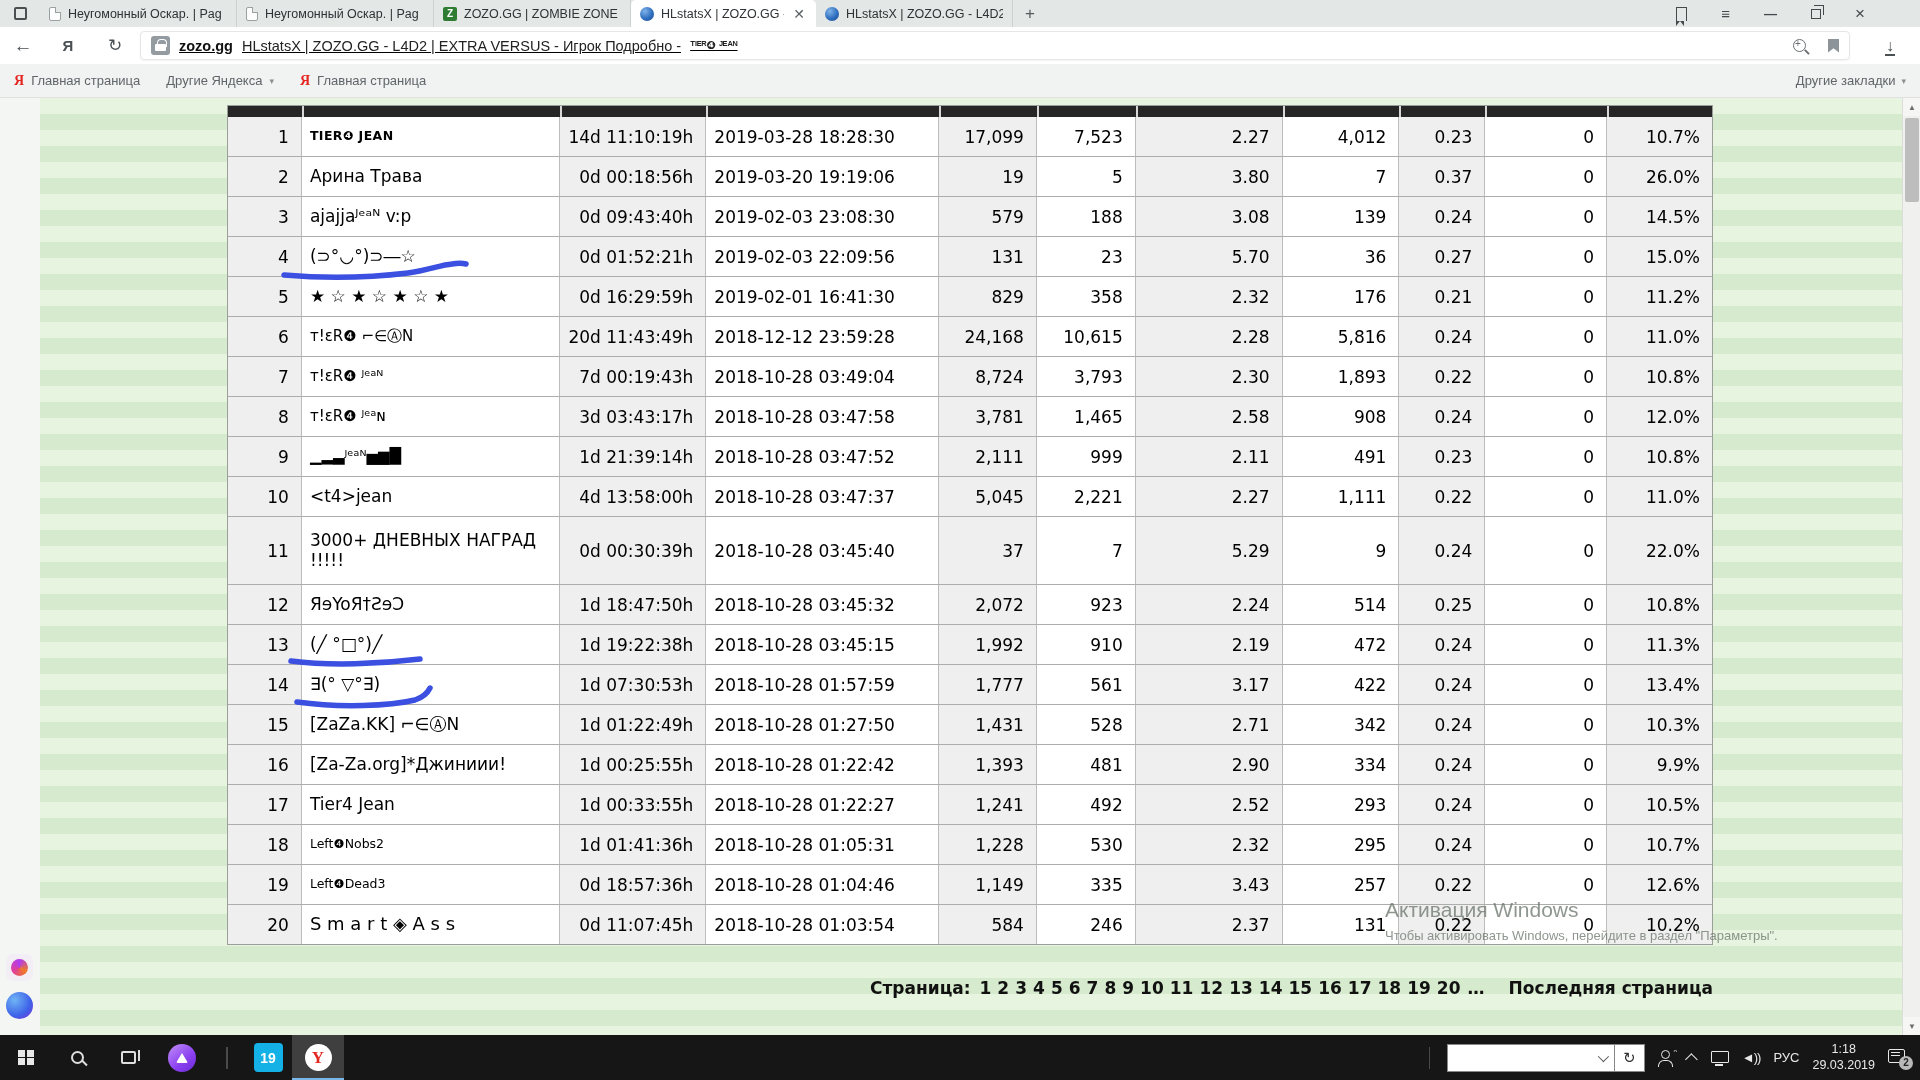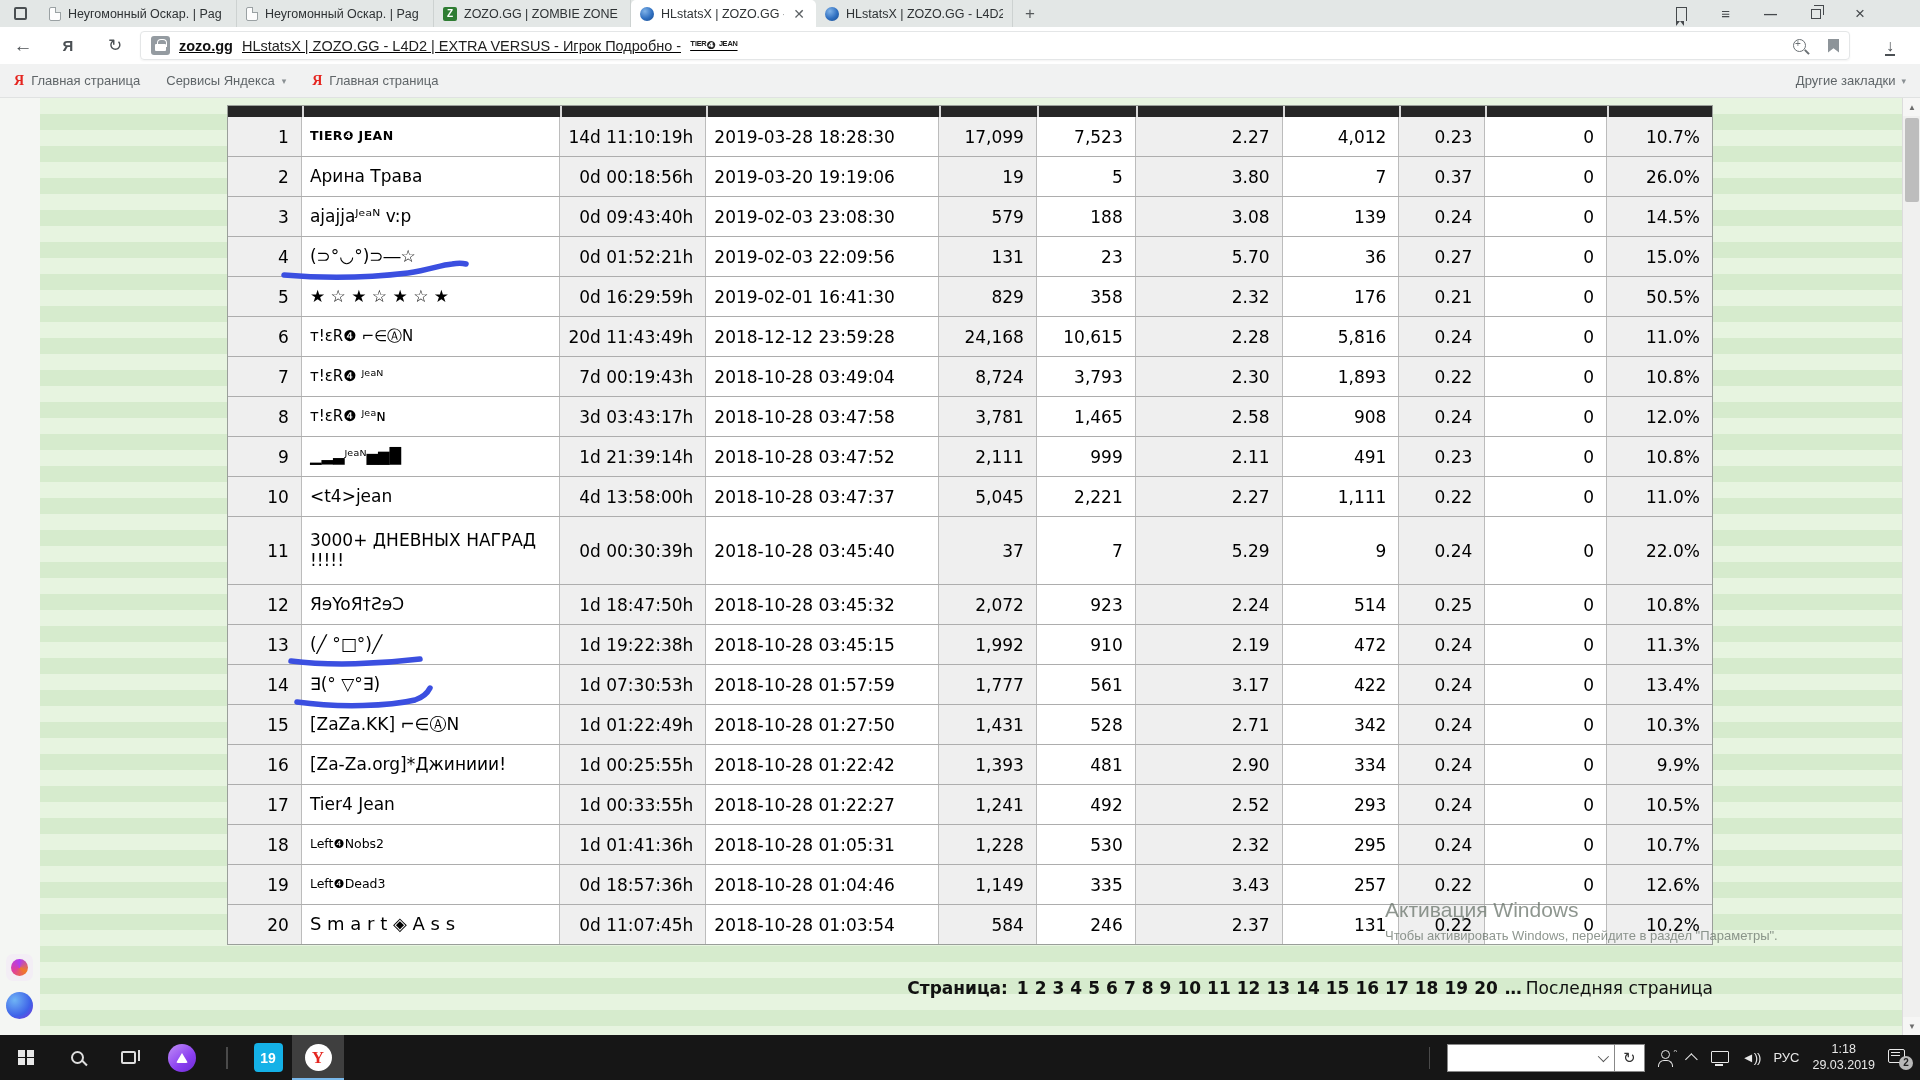--- a/index.html
+++ b/index.html
@@ -86,21 +86,21 @@
 
   .watermark { position:absolute; left:1385px; top:800px; z-index:6; color:rgba(110,120,112,.78); }
   .wm1 { font-size:21px; }
   .wm2 { font-size:13px; margin-top:6px; }
 
   .pagination { position:absolute; left:227px; top:880px; width:1486px; text-align:right; font-size:17px; color:#111; font-family:"DejaVu Sans",sans-serif; z-index:4; }
   .pagination .pg-label { font-weight:bold; margin-right:6px; }
   .pagination .pg-cur { font-weight:bold; margin:0 3px; }
   .pagination .pg-num { margin:0 3px; font-weight:600; }
   .pagination .pg-ellipsis { margin:0 4px; font-weight:600; }
-  .pagination .pg-last { font-weight:400; }
+  .pagination .pg-last { font-weight:700;margin-left:20px; }
 
   .float-ico { position:absolute; left:6px; width:27px; height:27px; z-index:7; }
   .fi-1 { top:856px; border-radius:7px; background:#f3eef5; display:flex; align-items:center; justify-content:center; }
   .fi-1 i { width:17px; height:17px; border-radius:50%; background:conic-gradient(#b03df0,#f07a26,#e0409a,#b03df0); display:block; }
   .fi-2 { top:894px; border-radius:50%; background:radial-gradient(circle at 32% 30%,#6fb4f5,#3e62e8 60%,#8430d8); }
 
   .scrollbar { position:absolute; right:0; top:0; width:18px; height:100%; background:#f0f0ef; border-left:1px solid #dcdcdc; }
   .sb-btn { position:absolute; left:0; width:18px; height:18px; background:#f6f6f5; color:#6d6d6d; font-size:8px; display:flex; align-items:center; justify-content:center; }
   .sb-up { top:0; } .sb-down { bottom:0; }
   .sb-thumb { position:absolute; left:2px; top:20px; width:14px; height:84px; background:#bdbdbd; border-radius:2px; }
@@ -210,21 +210,21 @@
     <div class="dl-wrap"><span>↓</span></div>
   </div>
 
   <div class="bookbar">
     <span id="bookmarks" style="display:flex;gap:26px;">
         <span class="bk-item">
           <span class="bk-ya">Я</span>
           <span>Главная страница</span>
         </span>
         <span class="bk-item">
-          <span>Сервисы Яндекса</span>
+          <span>Другие Яндекса</span>
           <span class="bk-caret">▾</span>
         </span>
         <span class="bk-item">
           <span class="bk-ya">Я</span>
           <span>Главная страница</span>
         </span>
       </span>
     <span class="bk-other">
       <span>Другие закладки</span>
       <span class="bk-caret">▾</span>
@@ -305,21 +305,21 @@
             <div class="tcell c-rank shade num">5</div>
             <div class="tcell c-name">★ ☆ ★ ☆ ★ ☆ ★</div>
             <div class="tcell c-time shade num">0d 16:29:59h</div>
             <div class="tcell c-date">2019-02-01 16:41:30</div>
             <div class="tcell c-v0 shade num">829</div>
             <div class="tcell c-v1 num">358</div>
             <div class="tcell c-v2 shade num">2.32</div>
             <div class="tcell c-v3 num">176</div>
             <div class="tcell c-v4 shade num">0.21</div>
             <div class="tcell c-v5 num">0</div>
-            <div class="tcell c-v6 shade num">50.5%</div>
+            <div class="tcell c-v6 shade num">11.2%</div>
           </div>
           <div class="trow">
             <div class="tcell c-rank shade num">6</div>
             <div class="tcell c-name n-16">т!εR❹ ⌐∈ⒶN</div>
             <div class="tcell c-time shade num">20d 11:43:49h</div>
             <div class="tcell c-date">2018-12-12 23:59:28</div>
             <div class="tcell c-v0 shade num">24,168</div>
             <div class="tcell c-v1 num">10,615</div>
             <div class="tcell c-v2 shade num">2.28</div>
             <div class="tcell c-v3 num">5,816</div>

